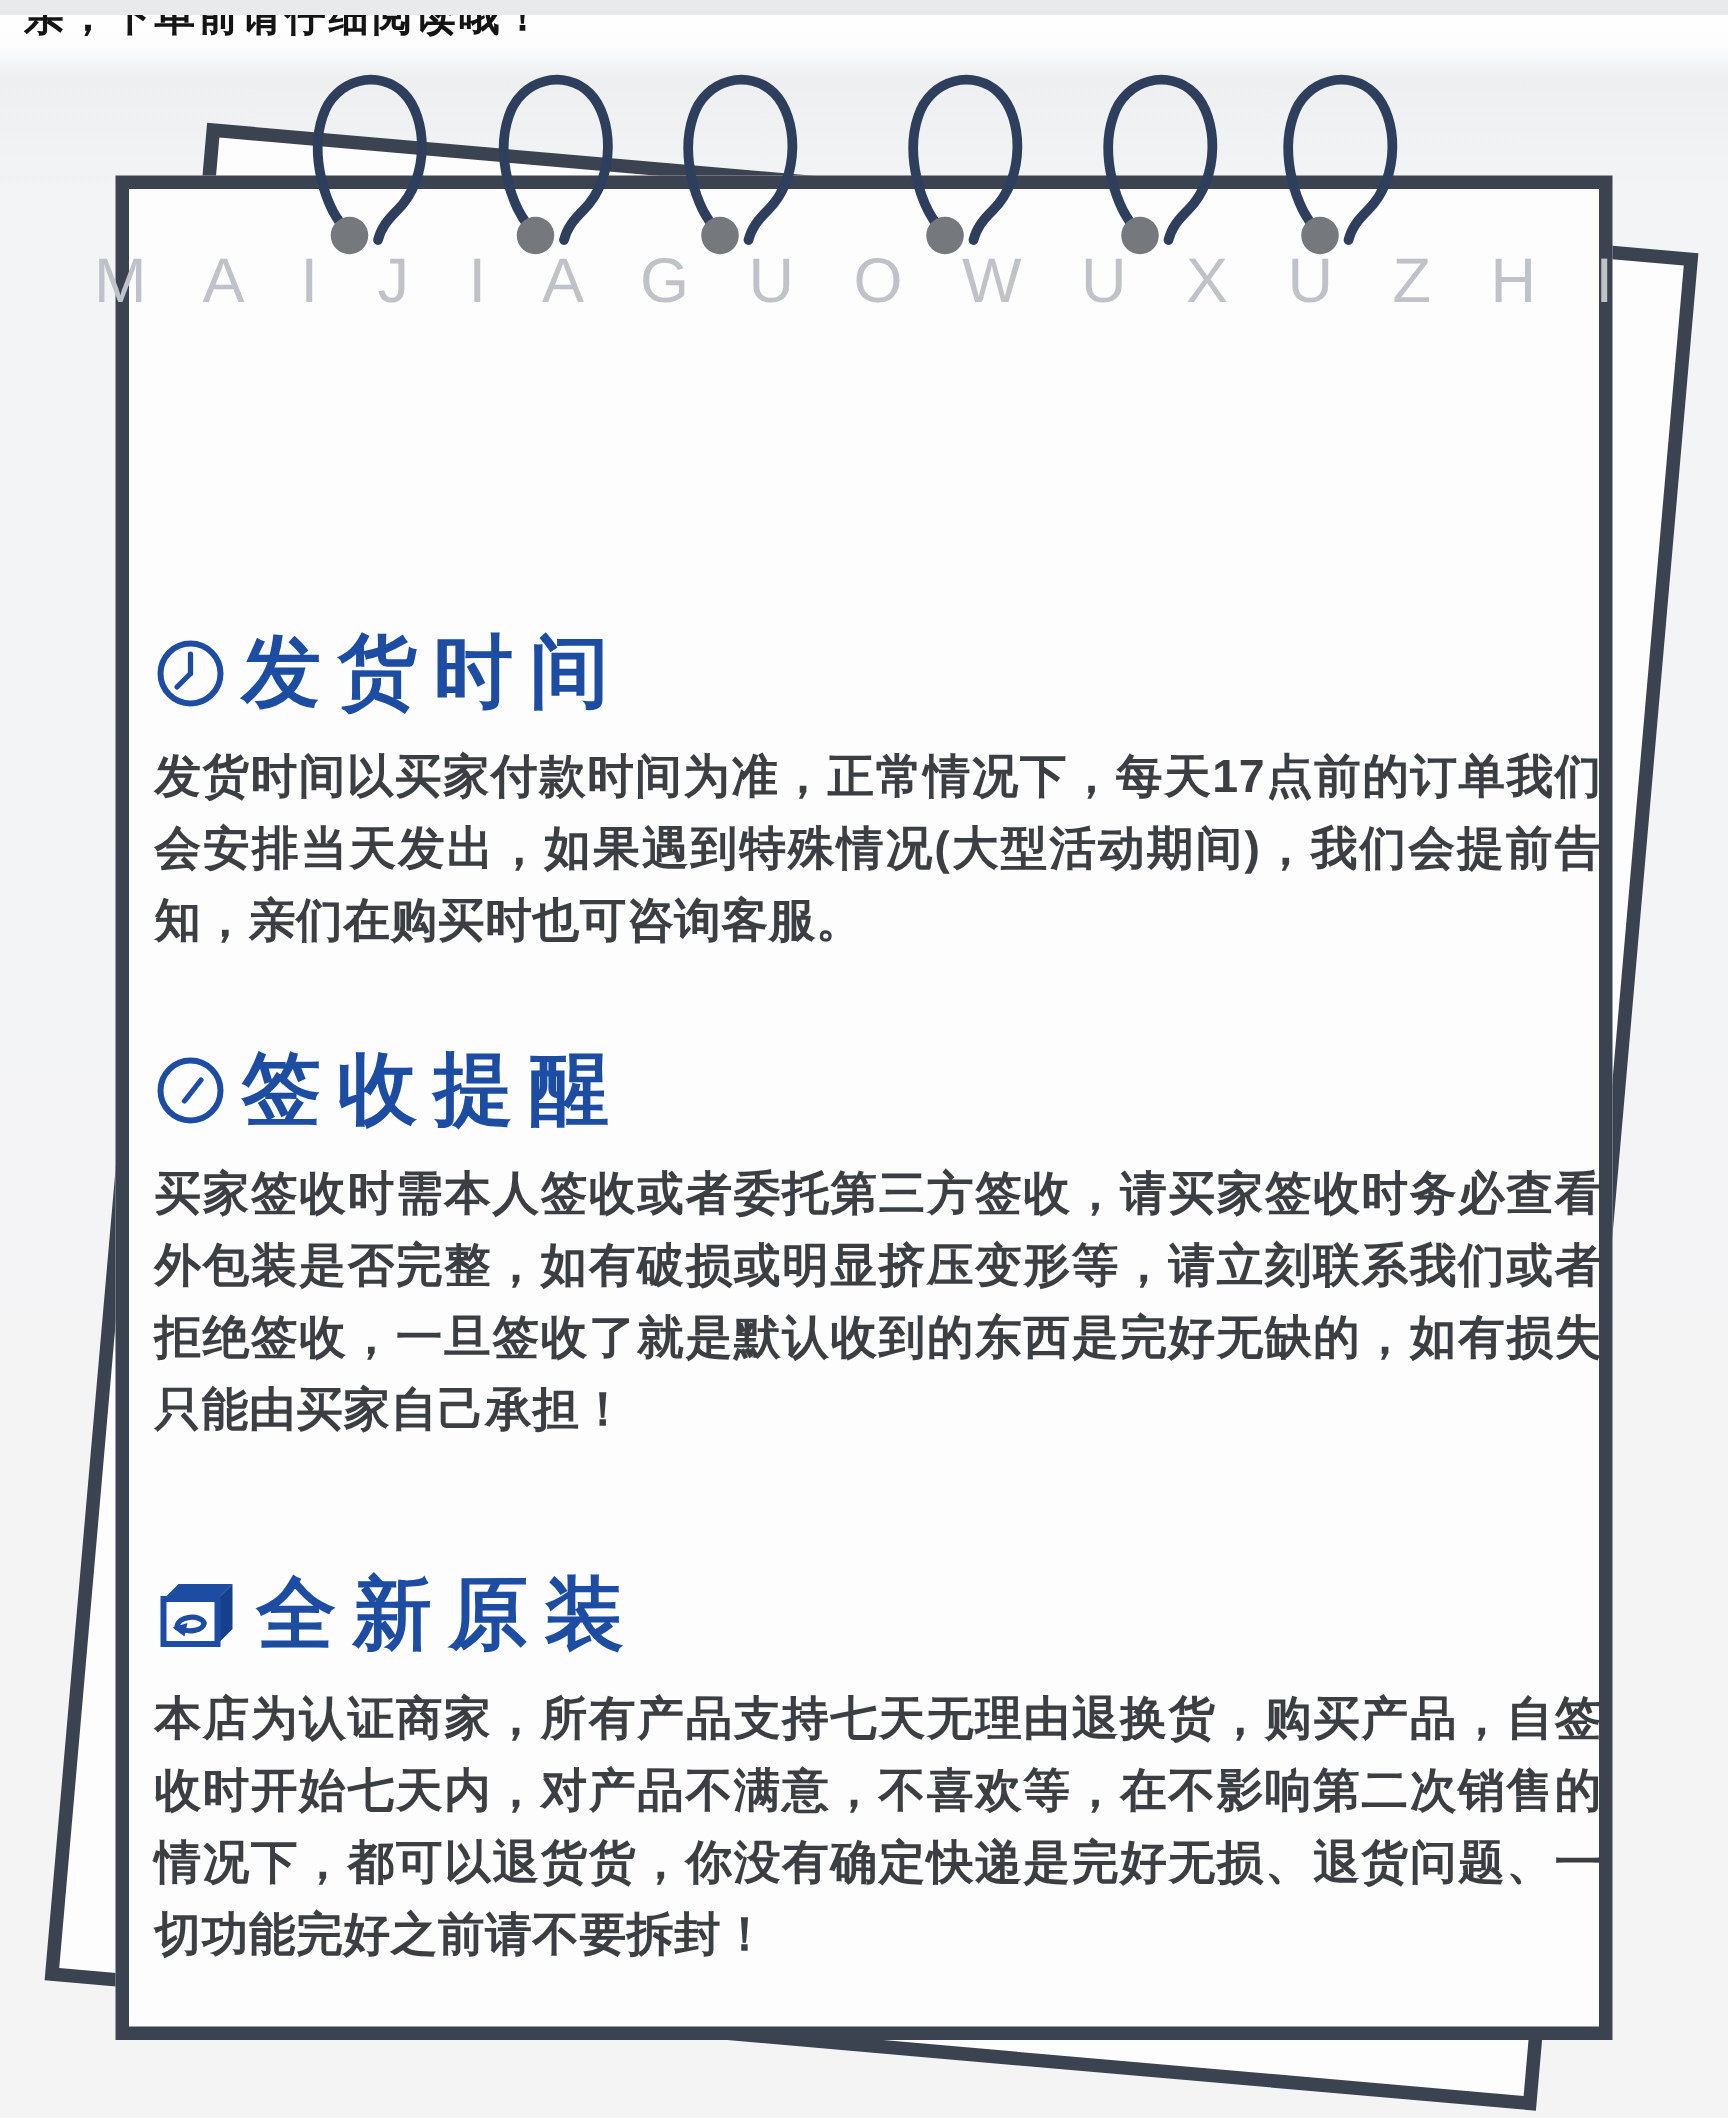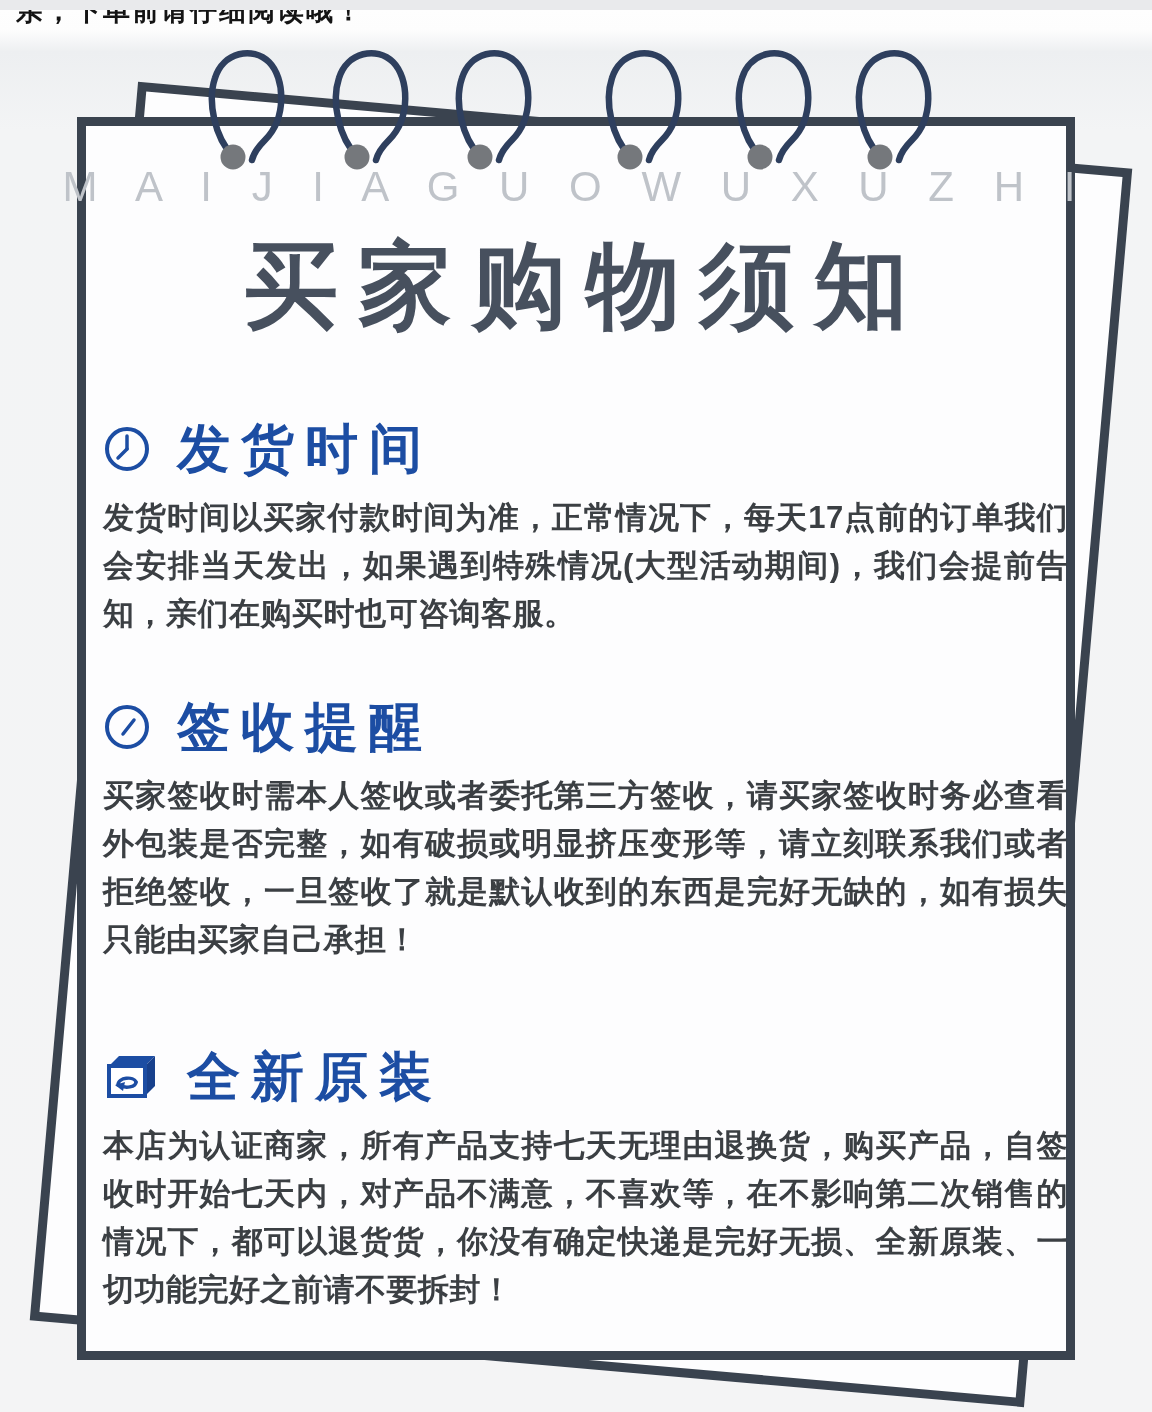--- a/index.html
+++ b/index.html
@@ -43,21 +43,21 @@
     white-space:nowrap;
   }
   
   .title{
     position:absolute;left:0;top:224px;width:100%;
     text-align:center;
     font-size:94px;line-height:1.1;font-weight:900;color:#47505e;
     letter-spacing:20px;text-indent:20px;
   }
   .section{position:absolute;left:103px;width:965px;}
-  .sec-head{display:flex;align-items:center;gap:26px;}
+  .sec-head{display:flex;align-items:center;gap:10px;}
   .sec-head .h-txt{
     font-size:53px;font-weight:800;color:#1c4da3;letter-spacing:11px;line-height:1.1;
   }
   .sec-body{
     margin-top:16px;
     font-size:31px;line-height:1.55;font-weight:700;color:#3b3f43;
     letter-spacing:0.5px;text-align:justify;
   }
   .s1{top:410px;}
   .s2{top:688px;}
@@ -75,21 +75,20 @@
   <div class="top-strip">
     <span>亲，下单前请仔细阅读哦！</span>
   </div>
 
   <div class="bg-frame"></div>
 
   <div class="main-page"></div>
 
   <div class="watermark">M A I J I A G U O W U X U Z H I</div>
 
-  <div class="title">买家购物须知</div>
 
   <div class="section s1">
     <div class="sec-head">
       <span class="icon-box">
         <svg width="48" height="48" viewBox="0 0 48 48">
           <circle cx="24" cy="24" r="20" fill="none" stroke="#1c4da3" stroke-width="4"></circle>
           <line x1="24" y1="24" x2="24" y2="11" stroke="#1c4da3" stroke-width="3.5" stroke-linecap="round"></line>
           <line x1="24" y1="24" x2="15" y2="33" stroke="#1c4da3" stroke-width="3.5" stroke-linecap="round"></line>
         </svg>
       </span>
@@ -122,21 +121,21 @@
 
           <rect x="6" y="14" width="36" height="30" fill="#ffffff" stroke="#1c4da3" stroke-width="4"></rect>
 
           <path d="M 15 33 C 15 25 31 24 33 30" fill="none" stroke="#1c4da3" stroke-width="3.5" stroke-linecap="round"></path>
           <path d="M 33 30 C 33 35 22 37 17 33" fill="none" stroke="#1c4da3" stroke-width="3.5" stroke-linecap="round"></path>
           <polygon points="12,33 22,30 20,39" fill="#1c4da3"></polygon>
         </svg>
       </span>
       <span class="h-txt">全新原装</span>
     </div>
-    <div class="sec-body">本店为认证商家，所有产品支持七天无理由退换货，购买产品，自签收时开始七天内，对产品不满意，不喜欢等，在不影响第二次销售的情况下，都可以退货货，你没有确定快递是完好无损、全新原装、一切功能完好之前请不要拆封！</div>
+    <div class="sec-body">本店为认证商家，所有产品支持七天无理由退换货，购买产品，自签收时开始七天内，对产品不满意，不喜欢等，在不影响第二次销售的情况下，都可以退货货，你没有确定快递是完好无损、退货问题、一切功能完好之前请不要拆封！</div>
   </div>
 
   <svg class="ring" style="left:203px" viewBox="0 0 110 138">
     <path d="M 30 120 C 12 102 4 66 12 42 C 20 16 50 10 66 26 C 82 42 84 82 62 104 C 55 111 51 116 49 124" fill="none" stroke="#2e3f5e" stroke-width="6.5" stroke-linecap="round"></path>
     <circle cx="30" cy="121" r="12.5" fill="#75787c"></circle>
   </svg>
   <svg class="ring" style="left:327px" viewBox="0 0 110 138">
     <path d="M 30 120 C 12 102 4 66 12 42 C 20 16 50 10 66 26 C 82 42 84 82 62 104 C 55 111 51 116 49 124" fill="none" stroke="#2e3f5e" stroke-width="6.5" stroke-linecap="round"></path>
     <circle cx="30" cy="121" r="12.5" fill="#75787c"></circle>
   </svg>

